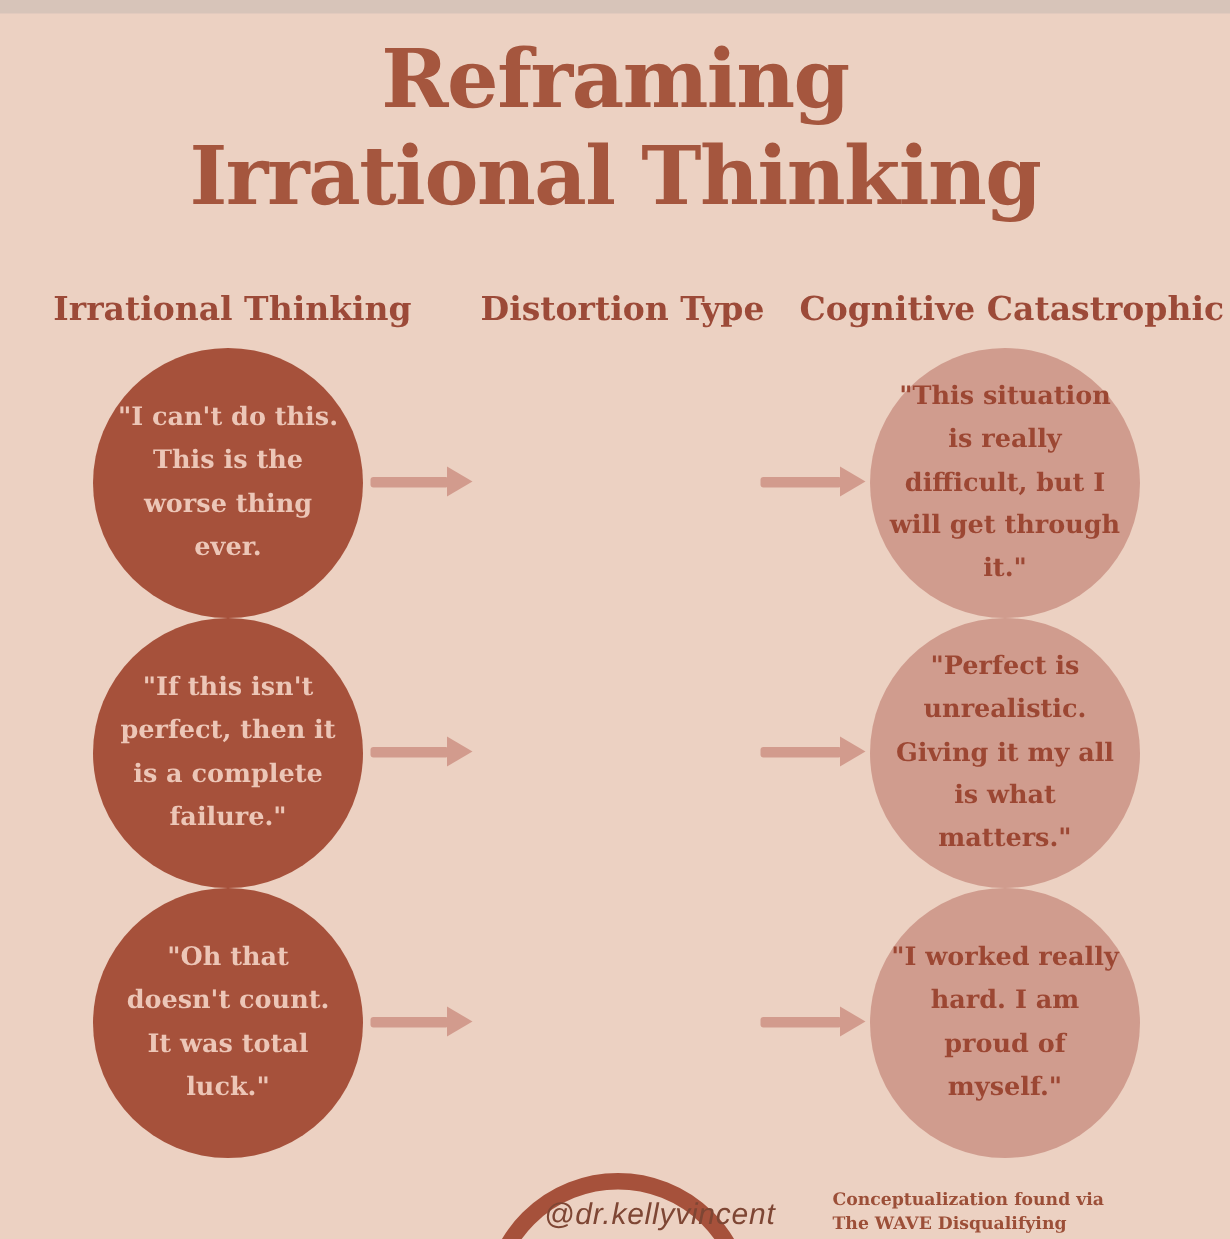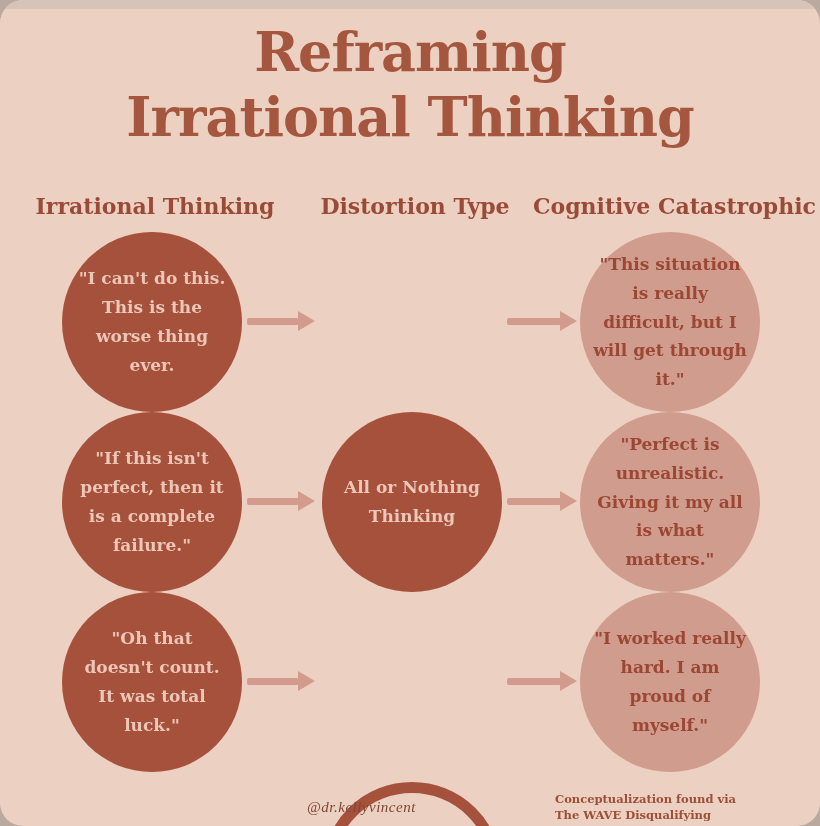--- a/index.html
+++ b/index.html
@@ -1,20 +1,19 @@
 <!DOCTYPE html>
 <html><head>
 <meta charset="utf-8">
 <style>
   html,body{margin:0;padding:0;background:#b9a99e;}
   .canvas{
     position:relative;width:820px;height:826px;overflow:hidden;
     background:#ecd1c2;
     font-family:"DejaVu Serif", serif;
-    border-radius:23px;
   }
   .top-strip{position:absolute;top:0;left:0;width:820px;height:9px;background:#d7c4b9;}
   .title{
     position:absolute;top:20px;left:0;width:820px;text-align:center;
     font-weight:bold;font-size:54px;line-height:1.2;color:#a5563e;
     letter-spacing:-1px;
   }
   .col-header{
     position:absolute;top:193px;text-align:center;
     font-weight:bold;font-size:22px;color:#9c4a38;white-space:nowrap;
@@ -46,23 +45,23 @@
   .a1{left:247px;width:52px;}
   .a2{left:507px;width:54px;}
   .ar1{top:318px;}
   .ar2{top:498px;}
   .ar3{top:678px;}
   .ring{
     position:absolute;left:322px;top:782px;width:180px;height:180px;
     border:11px solid #a6513b;border-radius:50%;box-sizing:border-box;
   }
   .handle{
-    position:absolute;left:307px;top:799px;width:210px;text-align:left;
-    font-family:Liberation Serif, serif;font-style:italic;
-    font-size:15px;color:#7e4634;letter-spacing:0.5px;
+    position:absolute;left:307px;top:799px;width:210px;text-align:right;
+    font-family:Liberation Sans, sans-serif;font-style:italic;
+    font-size:20px;color:#7e4634;letter-spacing:0.5px;
   }
   .credit{
     position:absolute;left:555px;top:791px;width:210px;
     font-size:11.5px;font-weight:bold;color:#9c4f38;line-height:1.4;
   }
 </style>
 </head>
 <body>
 
 <div class="canvas">
@@ -84,23 +83,20 @@
   <div class="arrow a1 ar1"></div>
   <div class="arrow a2 ar1"></div>
   <div class="circle light c3 r1">
     <span>"This situation is really difficult, but I will get through it."</span>
   </div>
 
   <div class="circle dark c1 r2">
     <span>"If this isn't perfect, then it is a complete failure."</span>
   </div>
   <div class="arrow a1 ar2"></div>
-  <div class="circle dark c2 r2">
-    <span>All or Nothing Thinking</span>
-  </div>
   <div class="arrow a2 ar2"></div>
   <div class="circle light c3 r2">
     <span>"Perfect is unrealistic. Giving it my all is what matters."</span>
   </div>
 
   <div class="circle dark c1 r3">
     <span>"Oh that doesn't count. It was total luck."</span>
   </div>
   <div class="arrow a1 ar3"></div>
   <div class="arrow a2 ar3"></div>

